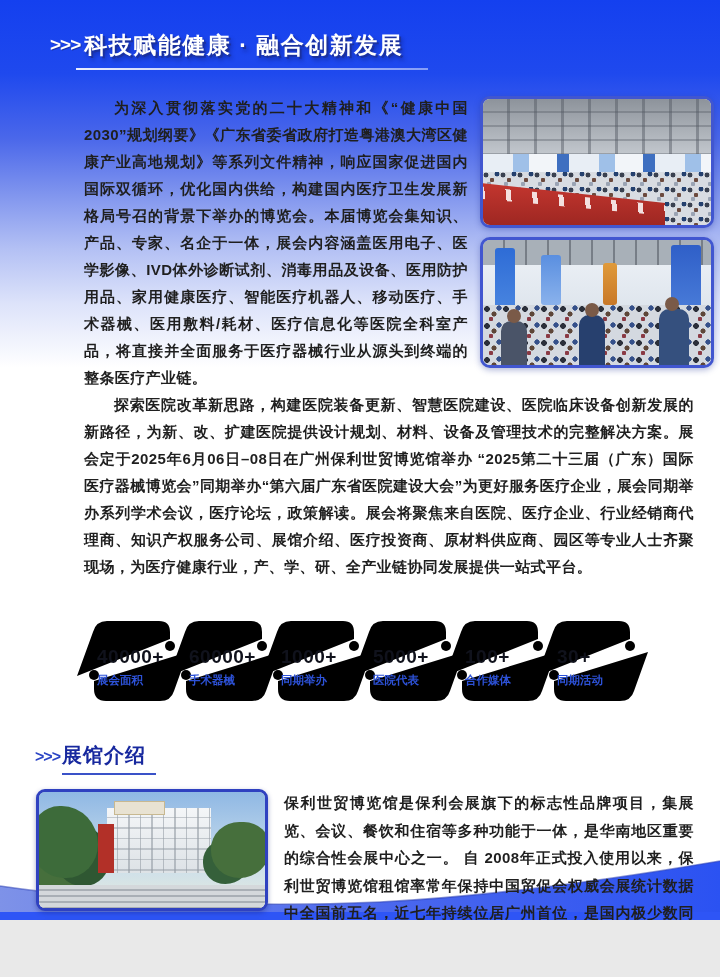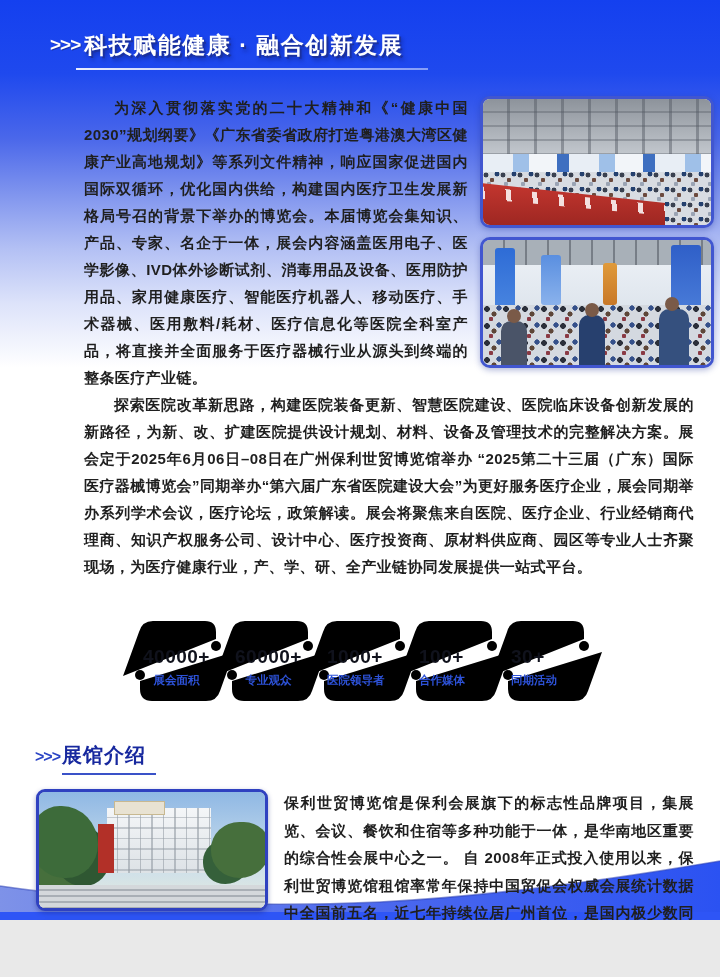--- a/index.html
+++ b/index.html
@@ -69,21 +69,21 @@
   .body-text{margin:0;font-size:15px;line-height:27px;color:#1f1f1f;font-weight:600;
     text-align:justify;letter-spacing:.4px;}
   .indent{text-indent:2em;margin-left:48px;}
   
   .stats{position:relative;display:flex;justify-content:center;gap:0;
     margin-top:30px;padding:0 40px;z-index:2;clear:both;}
   .stat-badge{position:relative;width:92px;height:102px;}
   .stat-badge svg{position:absolute;left:0;top:0;overflow:visible;}
   .stat-text{position:absolute;left:13px;top:36px;}
   .stat-value{font-size:19px;font-weight:bold;color:#10121c;letter-spacing:.5px;white-space:nowrap;}
-  .stat-label{font-size:11.5px;font-weight:bold;color:#2d52d8;margin-top:5px;white-space:nowrap;text-align:center;}
+  .stat-label{font-size:11.5px;font-weight:bold;color:#2d52d8;margin-top:5px;white-space:nowrap;}
   
   .venue-header{margin:30px 0 0 35px;position:relative;z-index:2;}
   .venue-header .arrows{color:#2c46c6;font-size:16px;font-weight:bold;letter-spacing:-1px;margin-right:2px;}
   .venue-title{display:inline-block;font-size:20px;font-weight:bold;color:#17289e;
     border-bottom:2px solid #3a52c8;padding:0 10px 4px 0;letter-spacing:1px;}
   .venue-body{position:relative;display:flex;margin:14px 26px 0 36px;gap:16px;z-index:2;}
   .venue-photos{width:232px;flex:0 0 232px;}
   .vphoto{position:relative;border:3px solid #2f41c0;border-radius:9px;overflow:hidden;
     box-shadow:0 2px 5px rgba(20,35,120,.4);background:#c8d2da;}
   .vp1{height:116px;}
@@ -162,49 +162,58 @@
         <div class="abs banner b2"></div>
         <div class="abs banner b3"></div>
         <div class="abs banner b4"></div>
         <div class="abs hall-crowd"></div>
         <div class="abs person p1"></div>
         <div class="abs person p2"></div>
         <div class="abs person p3"></div>
       </figure>
     </div>
     <p class="body-text indent">为深入贯彻落实党的二十大精神和《“健康中国2030”规划纲要》《广东省委省政府打造粤港澳大湾区健康产业高地规划》等系列文件精神，响应国家促进国内国际双循环，优化国内供给，构建国内医疗卫生发展新格局号召的背景下举办的博览会。本届博览会集知识、产品、专家、名企于一体，展会内容涵盖医用电子、医学影像、IVD体外诊断试剂、消毒用品及设备、医用防护用品、家用健康医疗、智能医疗机器人、移动医疗、手术器械、医用敷料/耗材、医疗信息化等医院全科室产品，将直接并全面服务于医疗器械行业从源头到终端的整条医疗产业链。</p>
-    <p class="body-text indent">探索医院改革新思路，构建医院装备更新、智慧医院建设、医院临床设备创新发展的新路径，为新、改、扩建医院提供设计规划、材料、设备及管理技术的完整解决方案。展会定于2025年6月06日–08日在广州保利世贸博览馆举办 “2025第二十三届（广东）国际医疗器械博览会”同期举办“第六届广东省医院建设大会”为更好服务医疗企业，展会同期举办系列学术会议，医疗论坛，政策解读。展会将聚焦来自医院、医疗企业、行业经销商代理商、知识产权服务公司、设计中心、医疗投资商、原材料供应商、园区等专业人士齐聚现场，为医疗健康行业，产、学、研、全产业链协同发展提供一站式平台。</p>
+    <p class="body-text indent">探索医院改革新思路，构建医院装备更新、智慧医院建设、医院临床设备创新发展的新路径，为新、改、扩建医院提供设计规划、材料、设备及管理技术的完整解决方案。展会定于2025年6月06日–08日在广州保利世贸博览馆举办 “2025第二十三届（广东）国际医疗器械博览会”同期举办“第六届广东省医院建设大会”为更好服务医疗企业，展会同期举办系列学术会议，医疗论坛，政策解读。展会将聚焦来自医院、医疗企业、行业经销商代理商、知识产权服务公司、展馆介绍、医疗投资商、原材料供应商、园区等专业人士齐聚现场，为医疗健康行业，产、学、研、全产业链协同发展提供一站式平台。</p>
   </section>
 
   <section class="stats">
     <div class="stat-badge">
       <svg width="92" height="102" viewBox="0 0 92 102">
           <use href="#badgeShape"></use>
         </svg>
       <div class="stat-text">
         <div class="stat-value">40000+</div>
         <div class="stat-label">展会面积</div>
       </div>
     </div>
     <div class="stat-badge">
       <svg width="92" height="102" viewBox="0 0 92 102">
           <use href="#badgeShape"></use>
         </svg>
       <div class="stat-text">
         <div class="stat-value">60000+</div>
-        <div class="stat-label">专业观众</div>
+        <div class="stat-label">手术器械</div>
       </div>
     </div>
     <div class="stat-badge">
       <svg width="92" height="102" viewBox="0 0 92 102">
           <use href="#badgeShape"></use>
         </svg>
       <div class="stat-text">
         <div class="stat-value">1000+</div>
-        <div class="stat-label">医院领导者</div>
+        <div class="stat-label">同期举办</div>
+      </div>
+    </div>
+    <div class="stat-badge">
+      <svg width="92" height="102" viewBox="0 0 92 102">
+          <use href="#badgeShape"></use>
+        </svg>
+      <div class="stat-text">
+        <div class="stat-value">5000+</div>
+        <div class="stat-label">医院代表</div>
       </div>
     </div>
     <div class="stat-badge">
       <svg width="92" height="102" viewBox="0 0 92 102">
           <use href="#badgeShape"></use>
         </svg>
       <div class="stat-text">
         <div class="stat-value">100+</div>
         <div class="stat-label">合作媒体</div>
       </div>

